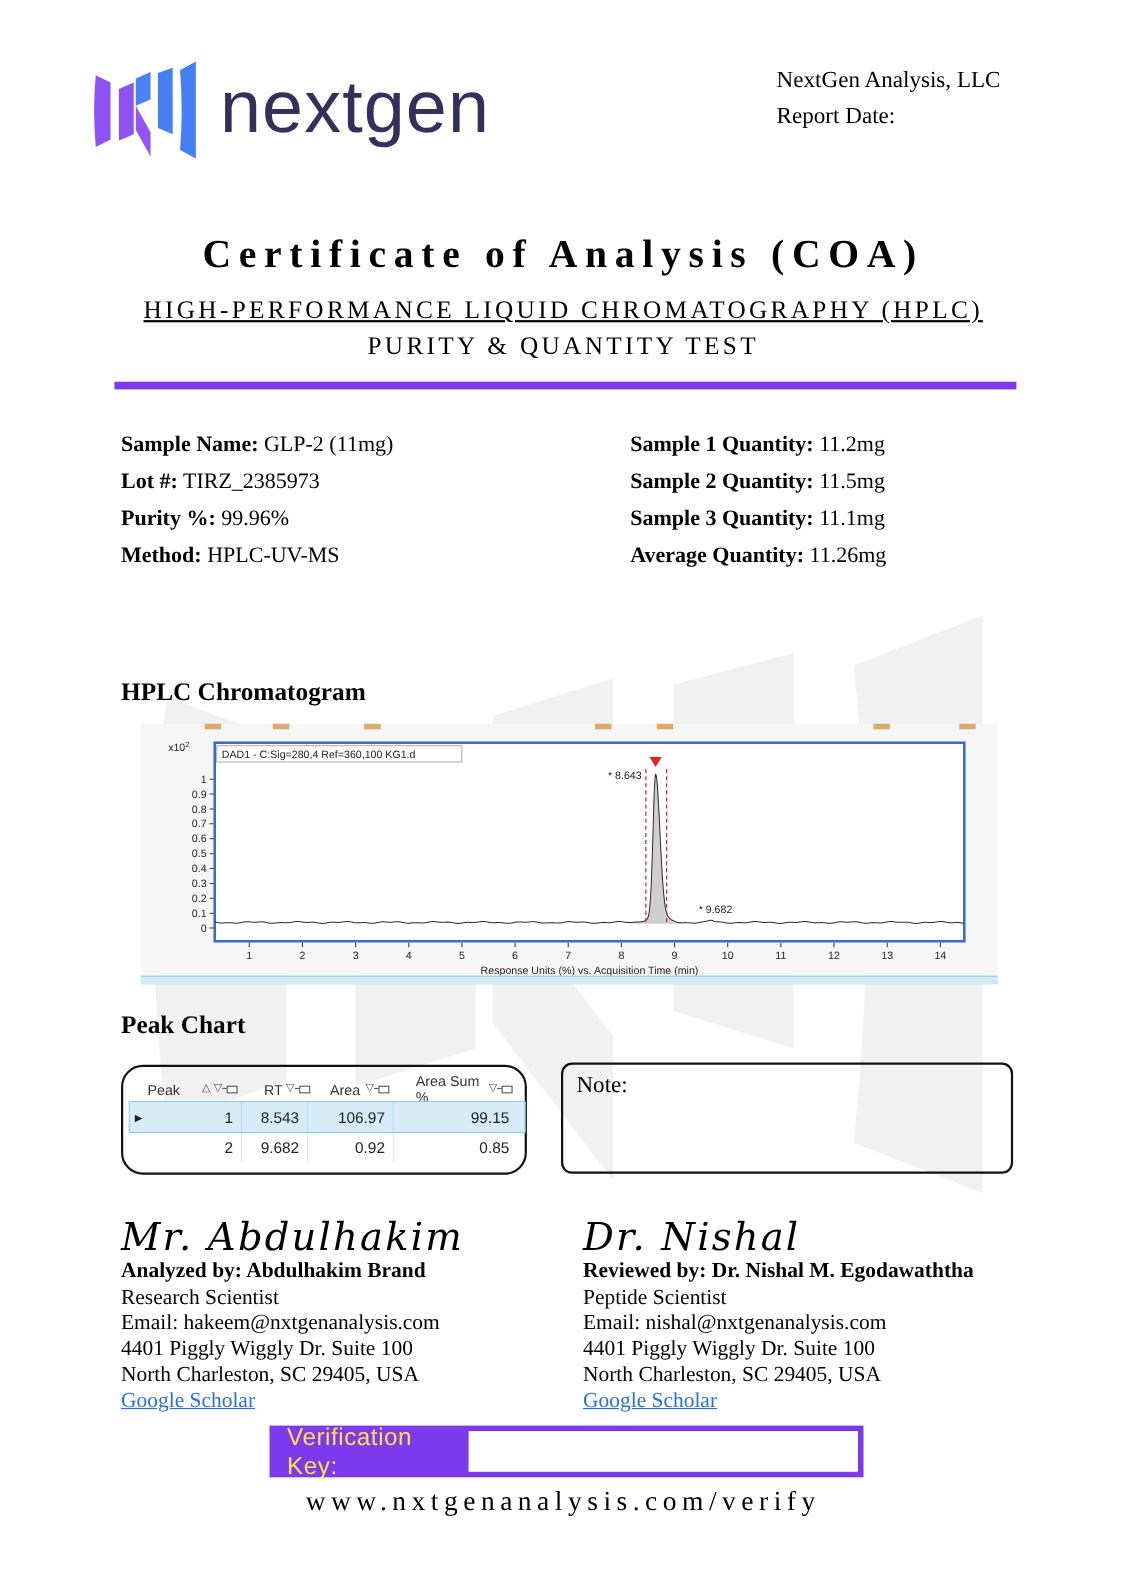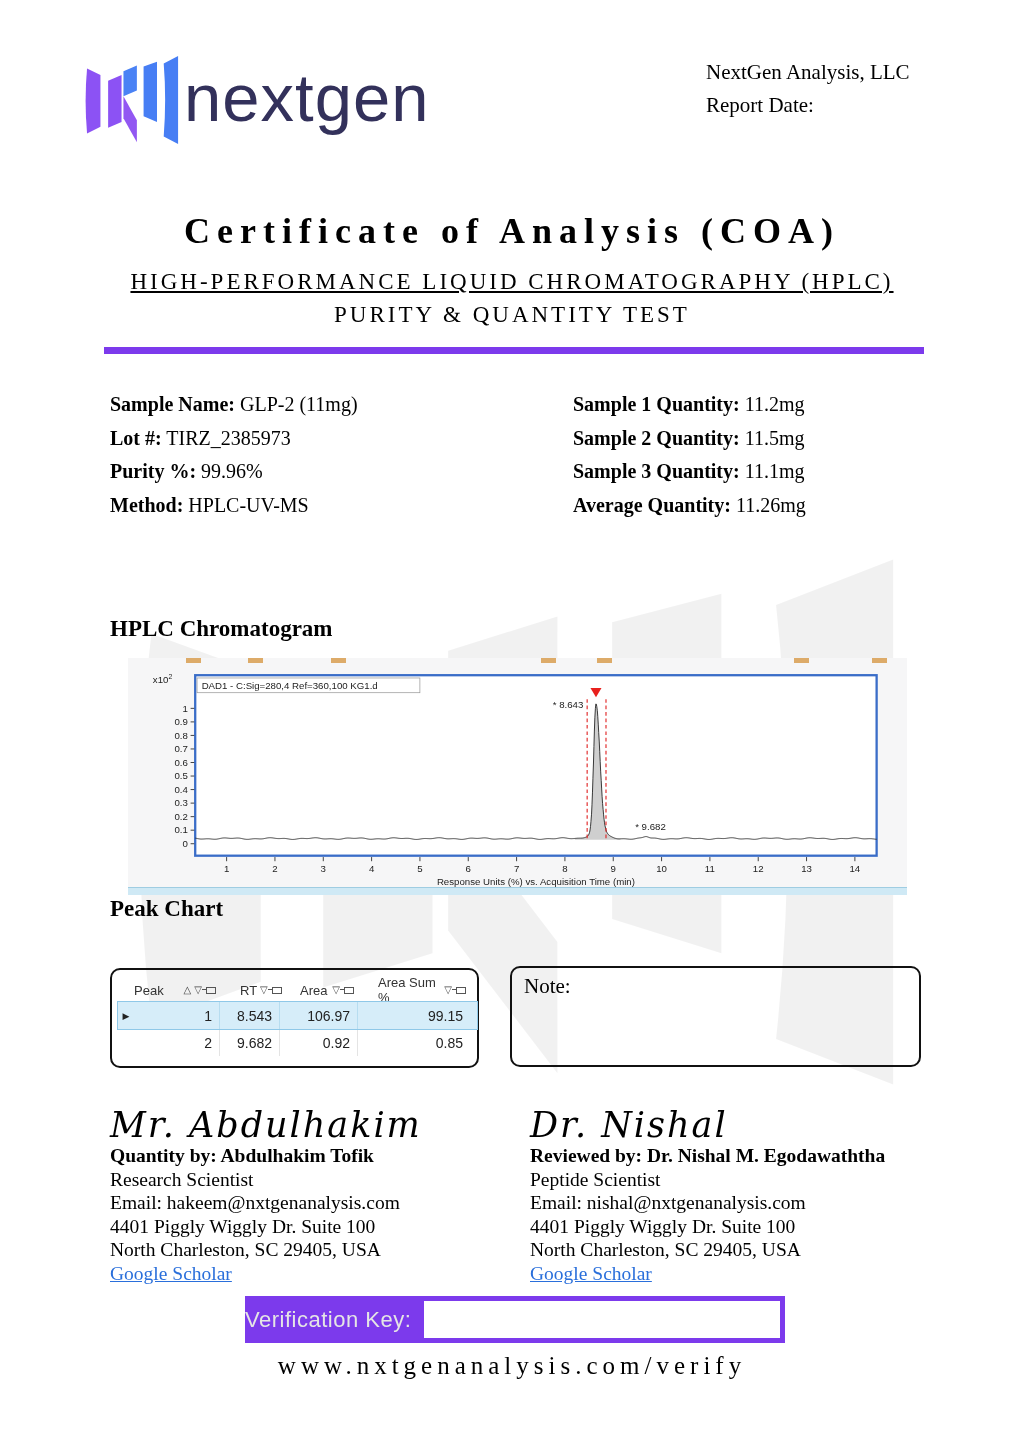--- a/index.html
+++ b/index.html
@@ -6,51 +6,51 @@
   .page{position:relative;width:1024px;height:1448px;background:#fff;overflow:hidden;
         font-family:"Liberation Serif",serif;color:#000;}
 
   
   .watermark{position:absolute;left:128px;top:548px;width:812px;height:548px;z-index:0;}
 
   
   .logo{position:absolute;left:84px;top:54px;display:flex;align-items:center;z-index:2;}
   .logo-icon{width:100px;height:92px;}
   .logo-text{font-family:"Liberation Sans",sans-serif;font-size:67px;color:#33315b;
-             letter-spacing:1px;margin-top:-6px;}
+             letter-spacing:1px;margin-left:16px;margin-top:-6px;}
   .corp{position:absolute;left:706px;top:56px;font-size:21px;line-height:33px;z-index:2;}
 
   
   .title{position:absolute;top:210px;left:0;width:100%;text-align:center;font-size:36px;
          font-weight:bold;letter-spacing:7px;z-index:2;}
   .subtitle1{position:absolute;top:269px;left:0;width:100%;text-align:center;font-size:23px;letter-spacing:3px;z-index:2;text-decoration:underline;}
   .subtitle2{position:absolute;top:302px;left:0;width:100%;text-align:center;font-size:23px;letter-spacing:3px;z-index:2;}
   .rule{position:absolute;left:104px;top:347px;width:820px;height:7px;z-index:2;}
 
   
   .info{position:absolute;font-size:20px;line-height:33.5px;z-index:2;}
   .info-left{left:110px;top:388px;}
   .info-right{left:573px;top:388px;}
   .info b{font-weight:bold;}
 
   
   .sec-h{position:absolute;left:110px;font-size:23px;font-weight:bold;z-index:2;}
   .h-chrom{top:616px;}
-  .h-peak{top:896px;}
+  .h-peak{top:919px;}
 
   
   .chromo{position:absolute;left:128px;top:658px;width:779px;height:229px;background:#f6f6f7;z-index:2;}
   .chromo svg{position:absolute;left:0;top:8px;display:block;}
   .tan-dash{position:absolute;top:0;height:5px;width:15px;background:#ddab69;}
   .cyan-strip{position:absolute;left:128px;top:887px;width:779px;height:7px;
               background:#cfe9f5;border-top:1px solid #9fcde2;z-index:2;}
 
   
   .ptable{position:absolute;left:110px;top:968px;width:369px;height:100px;border:2px solid #111;
-          border-radius:10px;z-index:2;font-family:"Liberation Sans",sans-serif;color:#222;
+          border-radius:20px;z-index:2;font-family:"Liberation Sans",sans-serif;color:#222;
           padding:8px 0 0 6px;box-sizing:border-box;}
   .pt-row{display:flex;align-items:center;}
   .pt-head{font-size:13px;height:24px;color:#333;}
   .pt-data{font-size:14px;height:27px;}
   .pt-gutter{width:16px;text-align:center;font-size:9px;flex:none;}
   .pt-c1{width:86px;flex:none;display:flex;align-items:center;}
   .pt-c2{width:60px;flex:none;display:flex;align-items:center;}
   .pt-c3{width:78px;flex:none;display:flex;align-items:center;}
   .pt-c4{width:112px;flex:none;display:flex;align-items:center;justify-content:center;}
   .pt-data .pt-c1,.pt-data .pt-c2,.pt-data .pt-c3,.pt-data .pt-c4{
@@ -74,22 +74,22 @@
   .sig-left{left:110px;}
   .sig-right{left:530px;}
   .script{font-family:"DejaVu Serif",serif;font-style:italic;font-size:35px;line-height:38px;
           letter-spacing:2px;white-space:nowrap;}
   .sig .by{font-weight:bold;}
   .gs-link{text-decoration:underline;cursor:pointer;}
 
   
   .verif{position:absolute;left:245px;top:1296px;width:540px;height:47px;display:flex;
          align-items:center;z-index:2;}
-  .verif-label{color:#e5e5e5;font-family:"Liberation Sans",sans-serif;font-size:22px;
-               letter-spacing:0.5px;}
+  .verif-label{color:#fde047;font-family:"Liberation Sans",sans-serif;font-size:22px;
+               letter-spacing:0.5px;margin-left:16px;}
   .verif-input{margin-left:auto;margin-right:5px;width:356px;height:37px;border:none;
                background:#fff;font-size:18px;padding:0 8px;box-sizing:border-box;outline:none;}
   .verify-url{position:absolute;top:1352px;left:0;width:100%;text-align:center;font-size:25px;
               letter-spacing:5px;z-index:2;}
 </style>
 </head>
 <body>
 
 <div class="page">
 
@@ -263,21 +263,21 @@
       <div class="pt-c4">0.85</div>
     </div>
   </div>
 
   <div class="note">
     <span>Note:</span>
   </div>
 
   <div class="sig sig-left">
     <div class="script">Mr. Abdulhakim</div>
-    <div class="by">Quantity by: Abdulhakim Tofik</div>
+    <div class="by">Analyzed by: Abdulhakim Brand</div>
     <div>Research Scientist</div>
     <div>Email: hakeem@nxtgenanalysis.com</div>
     <div>4401 Piggly Wiggly Dr. Suite 100</div>
     <div>North Charleston, SC 29405, USA</div>
     <a class="gs-link" style="color:#2a6fdb;">Google Scholar</a>
   </div>
   <div class="sig sig-right">
     <div class="script">Dr. Nishal</div>
     <div class="by">Reviewed by: Dr. Nishal M. Egodawaththa</div>
     <div>Peptide Scientist</div>

